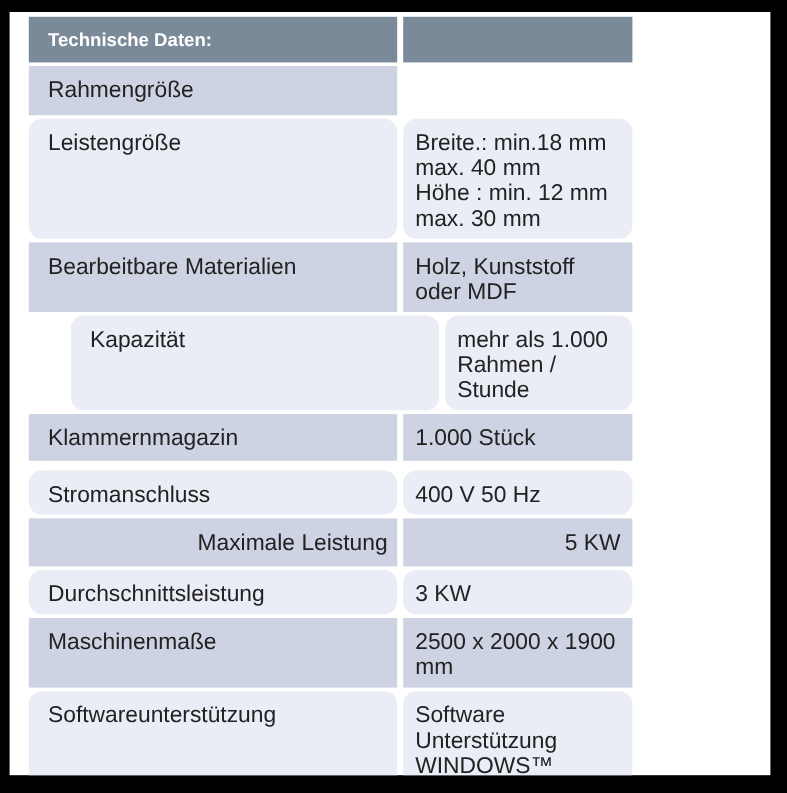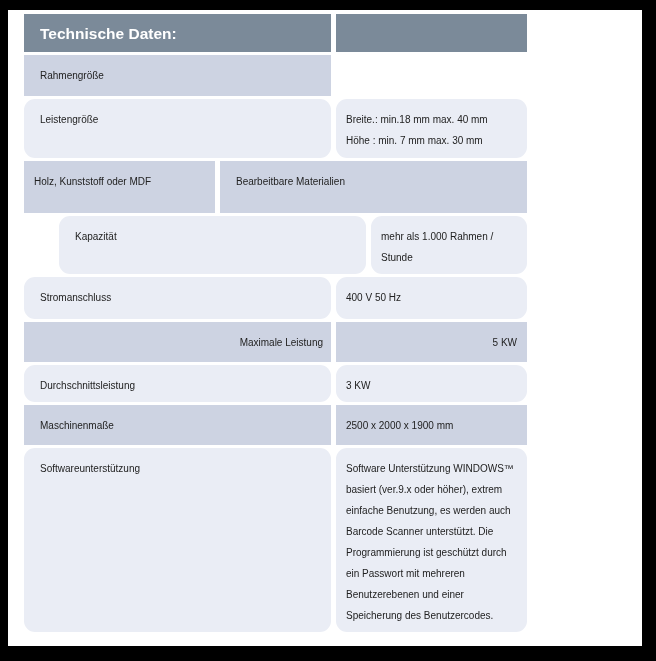--- a/index.html
+++ b/index.html
@@ -22,21 +22,21 @@
   }
   .row {
     display: flex;
     gap: 5px;
     margin-bottom: 3px;
     box-sizing: border-box;
   }
   .cell {
     box-sizing: border-box;
     color: var(--cell-text, #222);
-    font-size: 10px;
+    font-size: 19px;
     line-height: 21px;
   }
   .label-cell {
     width: 307px;
     flex: 0 0 307px;
     padding: 10px 8px 6px 16px;
   }
   .value-cell {
     flex: 1 1 auto;
     padding: 10px 10px 6px 10px;
@@ -50,21 +50,21 @@
   }
   .header-row { min-height: 38px; }
   .header-row .cell { padding-top: 9px; }
   .row.odd  .cell { background: var(--row-odd-bg, #cdd3e2); }
   .row.even .cell { background: var(--row-even-bg, #eaedf5); border-radius: 11px; }
   .r1  { min-height: 41px; }
   .r2  { min-height: 59px; }
   .r3  { min-height: 52px; }
   .r4  { min-height: 42px; margin-left: 35px; }
   .r5  { min-height: 39px; }
-  .r6  { min-height: 42px; }
+  .r6  { min-height: 42px; align-items: flex-end; }
   .r7  { min-height: 40px; text-align: right; }
   .r8  { min-height: 37px; }
   .r9  { min-height: 40px; }
   .r10 { min-height: 172px; }
 </style>
 </head>
 <body style="--frame: #000000; --page-bg: #ffffff; --header-bg: #7b8a99; --header-text: #ffffff; --row-odd-bg: #cdd3e2; --row-even-bg: #eaedf5; --cell-text: #222222;">
 
 <div class="page">
   <div class="spec-table">
@@ -74,33 +74,37 @@
       <div class="cell value-cell"></div>
     </div>
 
     <div class="row odd r1">
       <div class="cell label-cell">Rahmengröße</div>
     </div>
 
     <div class="row even r2">
       <div class="cell label-cell">Leistengröße</div>
       <div class="cell value-cell">Breite.: min.18 mm max. 40 mm
-Höhe : min. 7 mm max. 30 mm</div>
+Höhe : min. 12 mm max. 30 mm</div>
     </div>
 
     <div class="row odd r3">
+      <div class="cell label-cell">Bearbeitbare Materialien</div>
       <div class="cell value-cell">Holz, Kunststoff oder MDF</div>
-      <div class="cell label-cell">Bearbeitbare Materialien</div>
     </div>
 
     <div class="row even r4">
       <div class="cell label-cell">Kapazität</div>
       <div class="cell value-cell">mehr als 1.000 Rahmen / Stunde</div>
     </div>
 
+    <div class="row odd r5">
+      <div class="cell label-cell">Klammernmagazin</div>
+      <div class="cell value-cell">1.000 Stück</div>
+    </div>
 
     <div class="row even r6">
       <div class="cell label-cell">Stromanschluss</div>
       <div class="cell value-cell">400 V 50 Hz</div>
     </div>
 
     <div class="row odd r7">
       <div class="cell label-cell">Maximale Leistung</div>
       <div class="cell value-cell">5 KW</div>
     </div>

